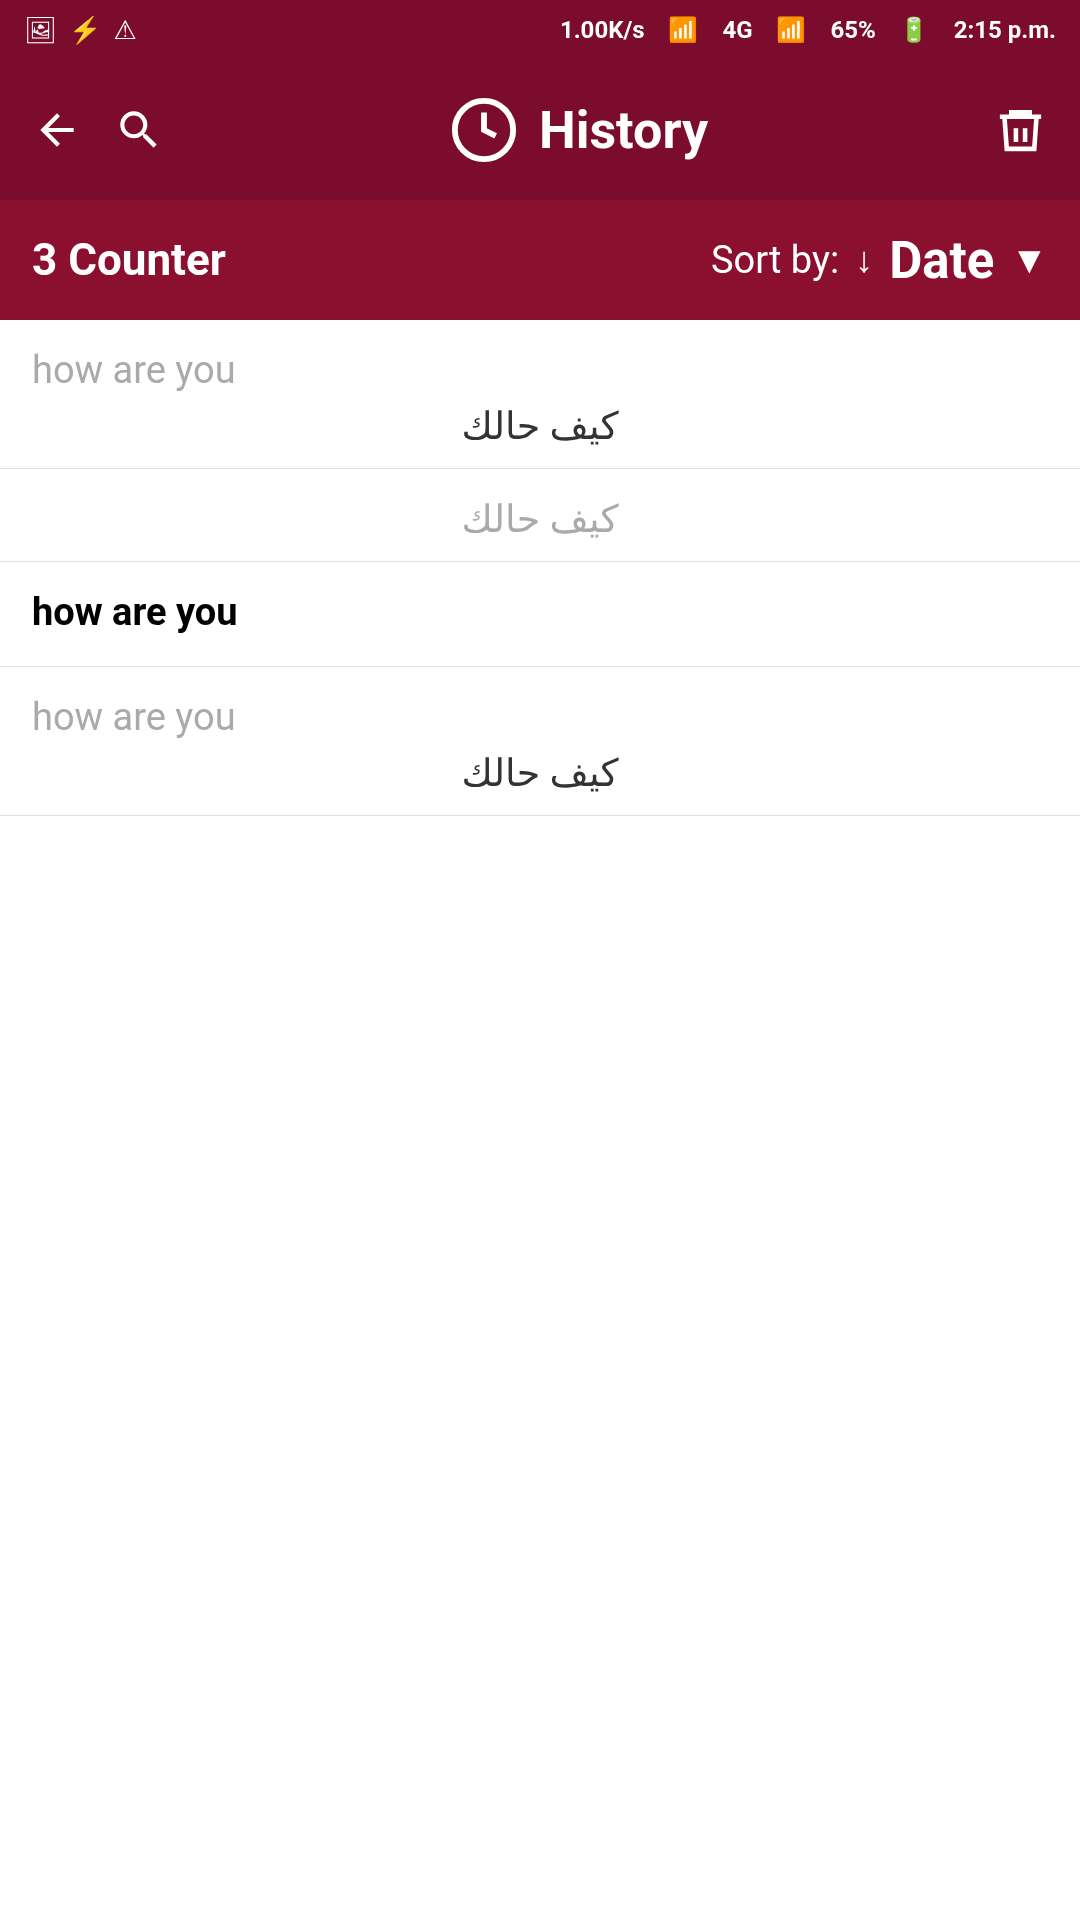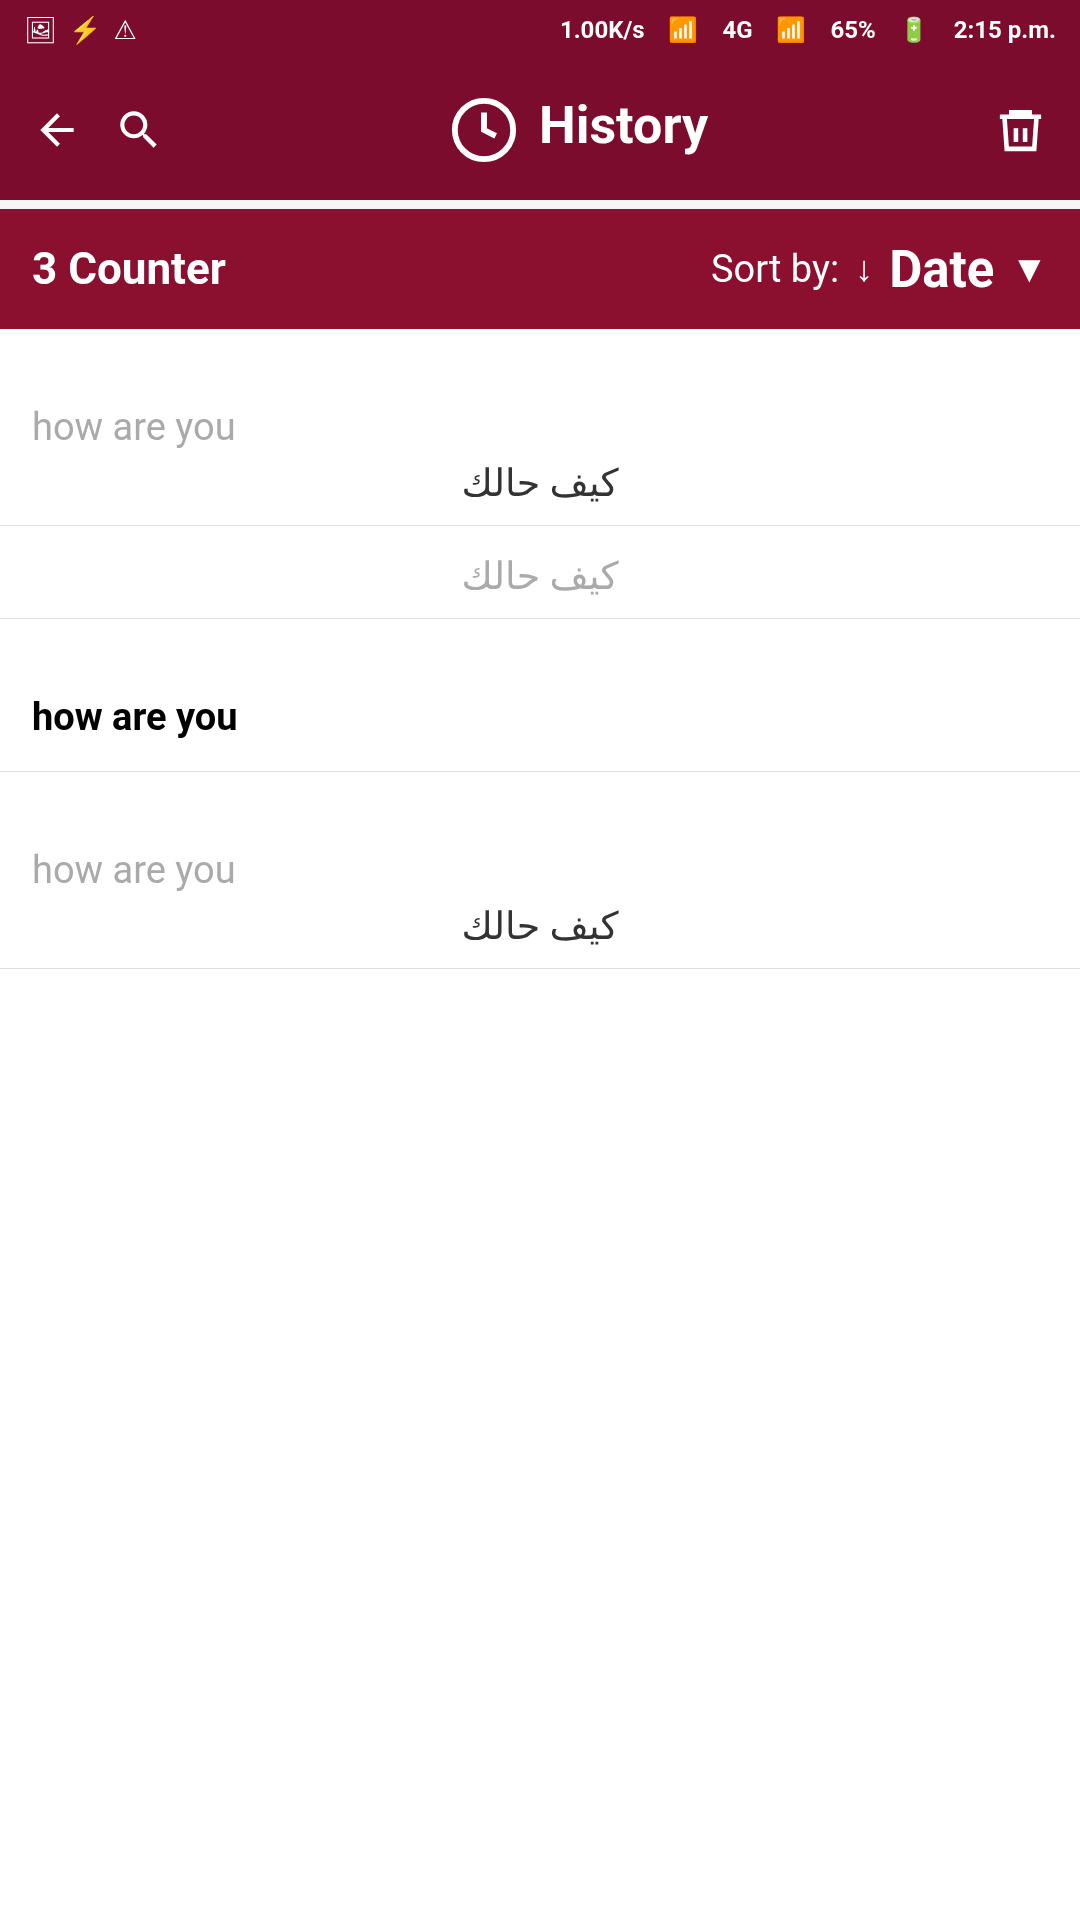--- a/index.html
+++ b/index.html
@@ -54,20 +54,21 @@
     }
 
     .app-bar-left {
       display: flex;
       align-items: center;
       gap: 32px;
     }
 
     .app-bar-center {
       display: flex;
+      align-items: center;
       gap: 20px;
       flex: 1;
       justify-content: center;
     }
 
     .app-bar-title {
       color: white;
       font-size: 52px;
       font-weight: bold;
     }
@@ -89,21 +90,20 @@
 
     
     .sort-bar {
       width: 100%;
       height: 120px;
       background: #8b1030;
       display: flex;
       align-items: center;
       justify-content: space-between;
       padding: 0 32px;
-      margin-top: 9px;
     }
 
     .counter-label {
       color: white;
       font-size: 44px;
       font-weight: bold;
     }
 
     .sort-controls {
       display: flex;
@@ -142,21 +142,20 @@
     
     .history-item {
       padding: 28px 32px 20px 32px;
       border-bottom: 1px solid #e0e0e0;
     }
 
     .history-item .source-text {
       font-size: 38px;
       color: #aaaaaa;
       margin-bottom: 12px;
-      margin-top: 48px;
     }
 
     .history-item .source-text.bold {
       color: #000000;
       font-weight: bold;
     }
 
     .history-item .translated-text {
       font-size: 38px;
       color: #333333;

